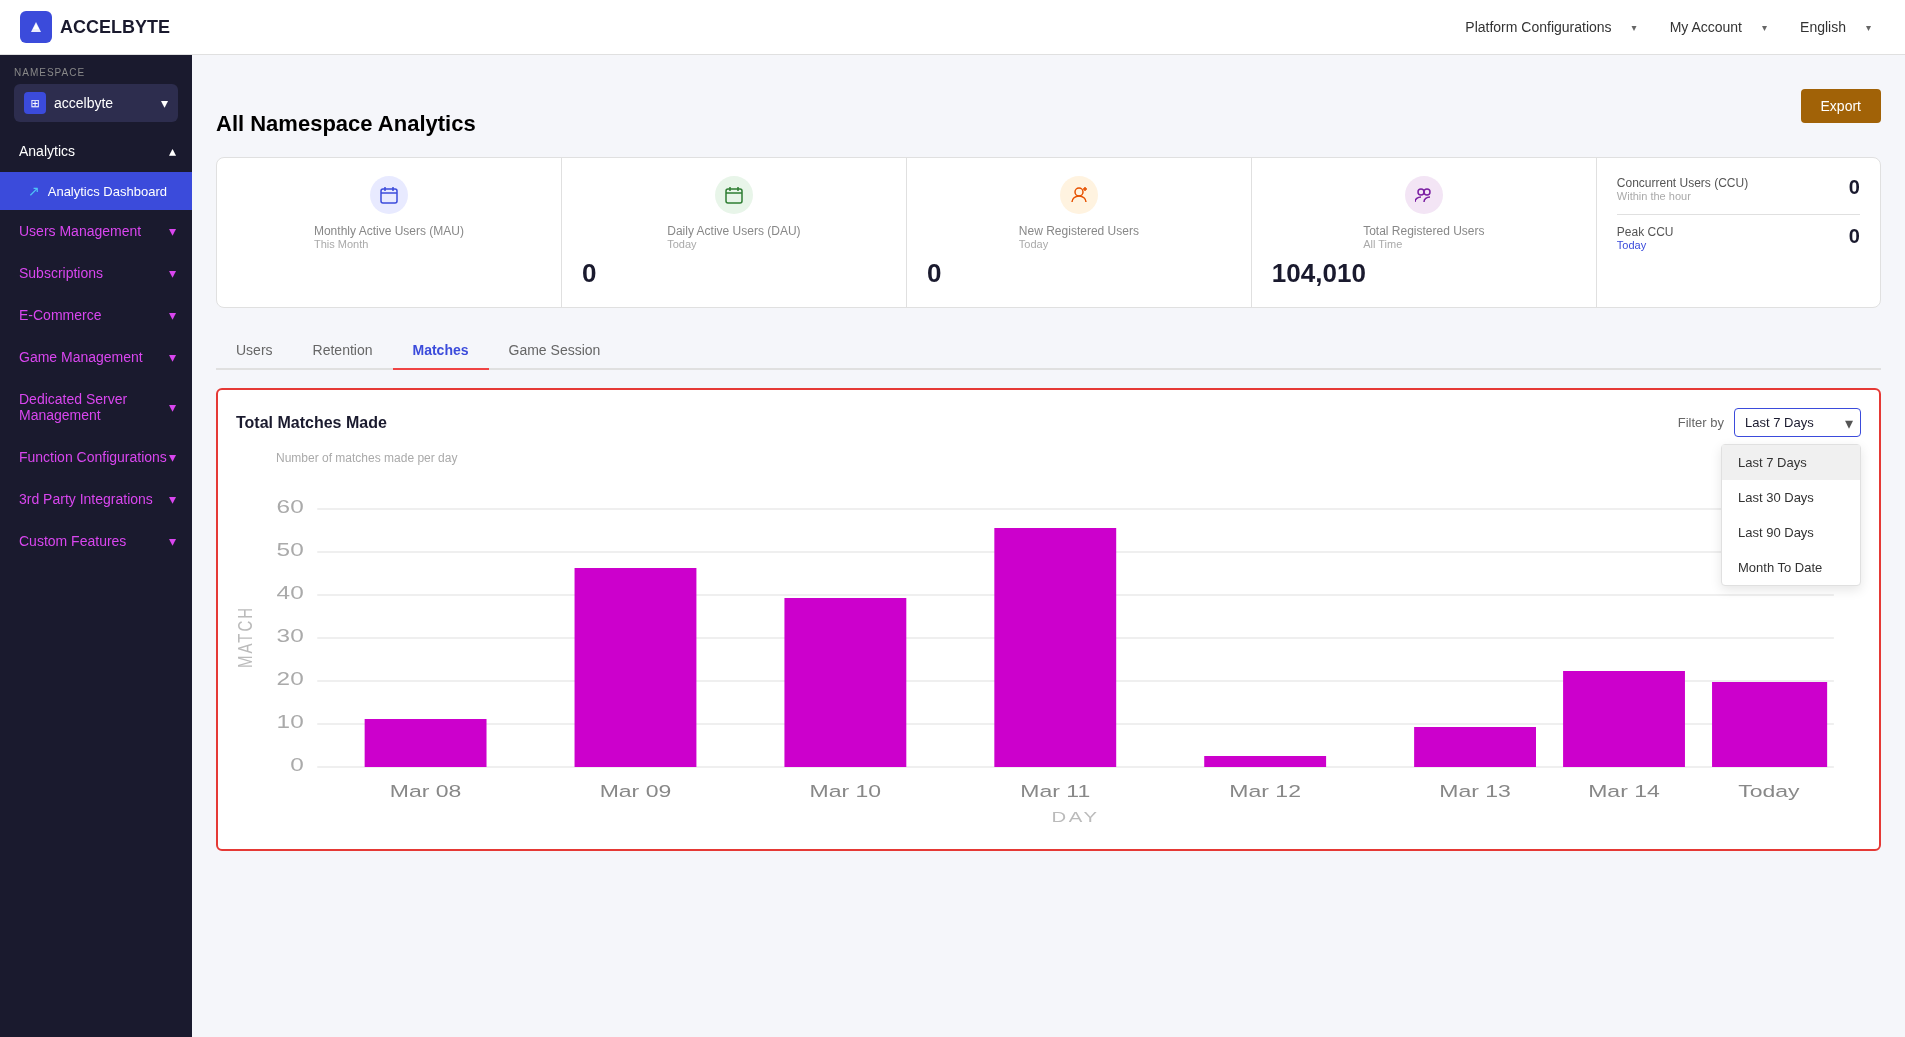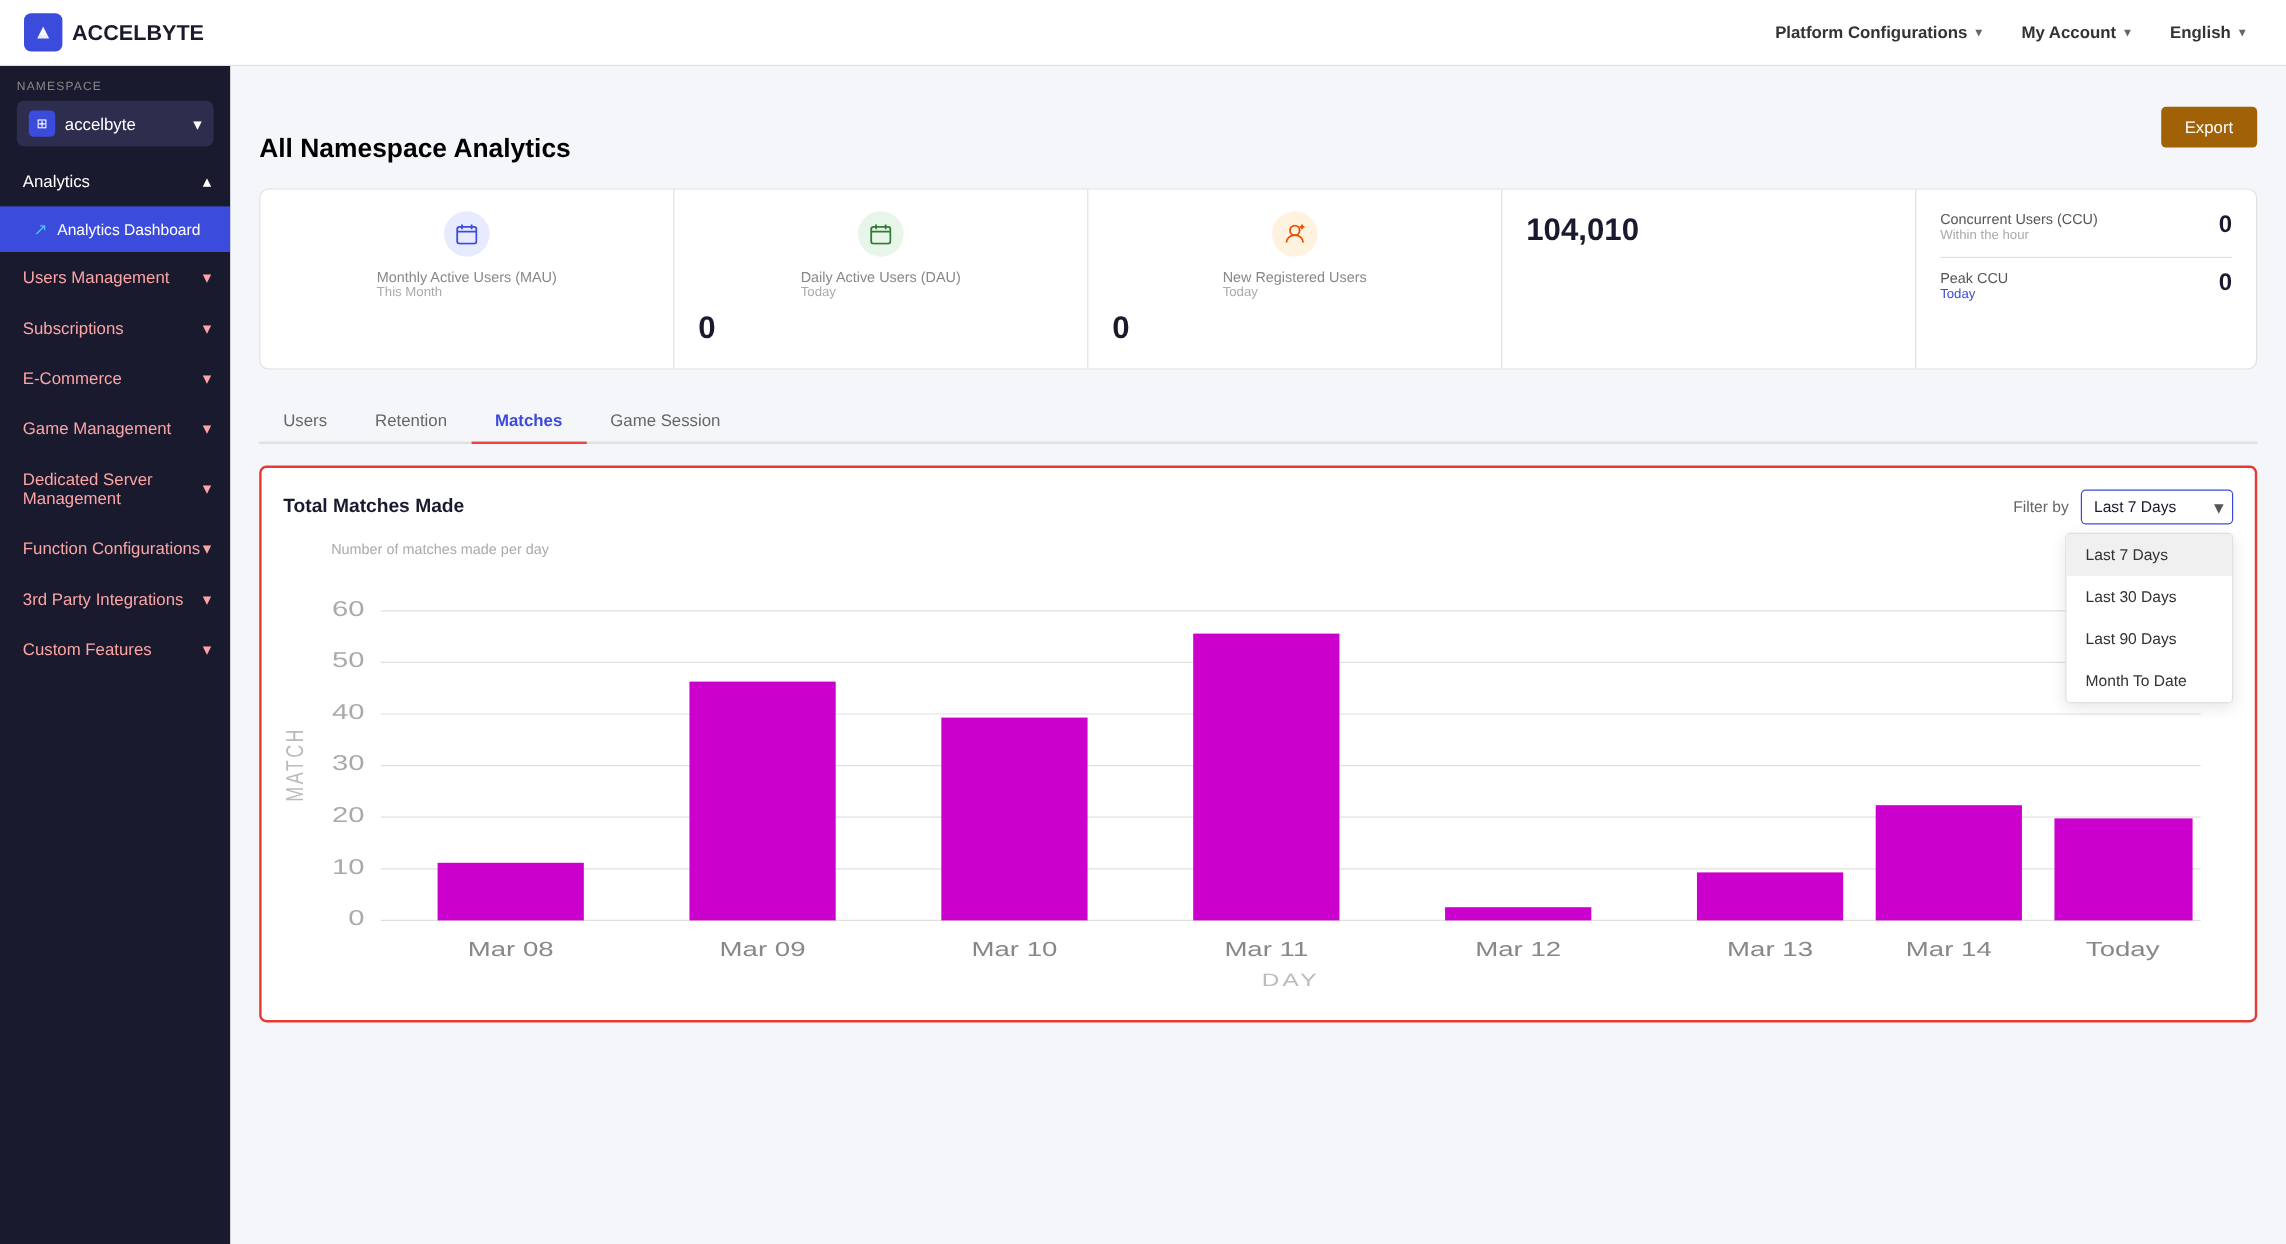--- a/index.html
+++ b/index.html
@@ -38,29 +38,28 @@
       font-weight: bold;
     }
     .top-nav-right {
       display: flex;
       align-items: center;
       gap: 5px;
     }
     .top-nav-btn {
       display: flex;
       align-items: center;
-      gap: 7px;
+      gap: 20px;
       padding: 6px 14px;
       cursor: pointer;
       border-radius: 4px;
       font-size: 14px;
       color: #333;
       border: none;
       background: transparent;
-      font-weight: bold;
     }
     .chevron-down { font-size: 10px; color: #666; }
 
     
     .main-layout {
       display: flex;
       flex: 1;
       overflow: hidden;
     }
 
@@ -113,21 +112,21 @@
       color: white;
       font-size: 11px;
     }
     .sidebar-nav-item {
       display: flex;
       align-items: center;
       justify-content: space-between;
       padding: 13px 16px;
       cursor: pointer;
       font-size: 14px;
-      color: #fca5a5;
+      color: #d946ef;
       border-left: 3px solid transparent;
     }
     .sidebar-nav-item.section-header { color: #fff; font-weight: 500; }
     .sidebar-sub-item {
       display: flex;
       align-items: center;
       gap: 8px;
       padding: 11px 16px 11px 28px;
       cursor: pointer;
       font-size: 13px;
@@ -478,20 +477,34 @@
           </div>
           <div>
             <div class="stat-label">New Registered Users</div>
             <div class="stat-sublabel">Today</div>
           </div>
         </div>
         <div class="stat-value">0</div>
       </div>
 
       <div class="stat-card">
+        <div class="stat-card-header">
+          <div class="stat-icon purple">
+            <svg width="18" height="18" viewBox="0 0 18 18" fill="none">
+              <circle cx="6" cy="6" r="3" stroke="#7b1fa2" stroke-width="1.5" fill="none"></circle>
+              <circle cx="12" cy="6" r="3" stroke="#7b1fa2" stroke-width="1.5" fill="none"></circle>
+              <path d="M0 16c0-2.8 2.7-5 6-5" stroke="#7b1fa2" stroke-width="1.5" fill="none"></path>
+              <path d="M9 16c0-2.8 2.7-5 6-5" stroke="#7b1fa2" stroke-width="1.5" fill="none"></path>
+            </svg>
+          </div>
+          <div>
+            <div class="stat-label">Total Registered Users</div>
+            <div class="stat-sublabel">All Time</div>
+          </div>
+        </div>
         <div class="stat-value">104,010</div>
       </div>
 
       <div class="stat-card-ccu">
         <div class="ccu-row">
           <div>
             <div class="ccu-label">Concurrent Users (CCU)</div>
             <div class="ccu-sublabel">Within the hour</div>
           </div>
           <div class="ccu-value">0</div>

